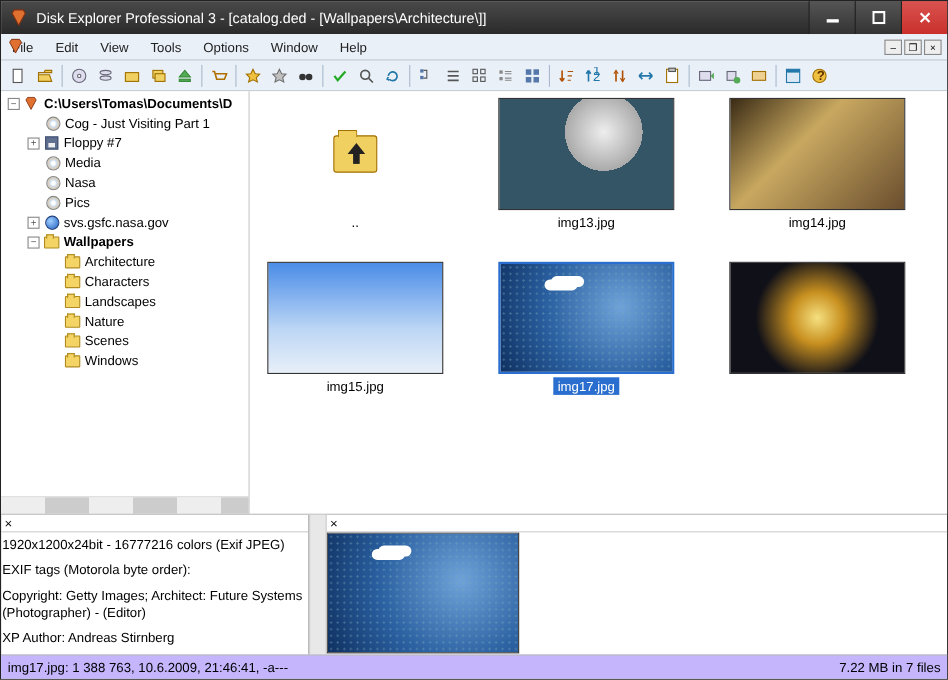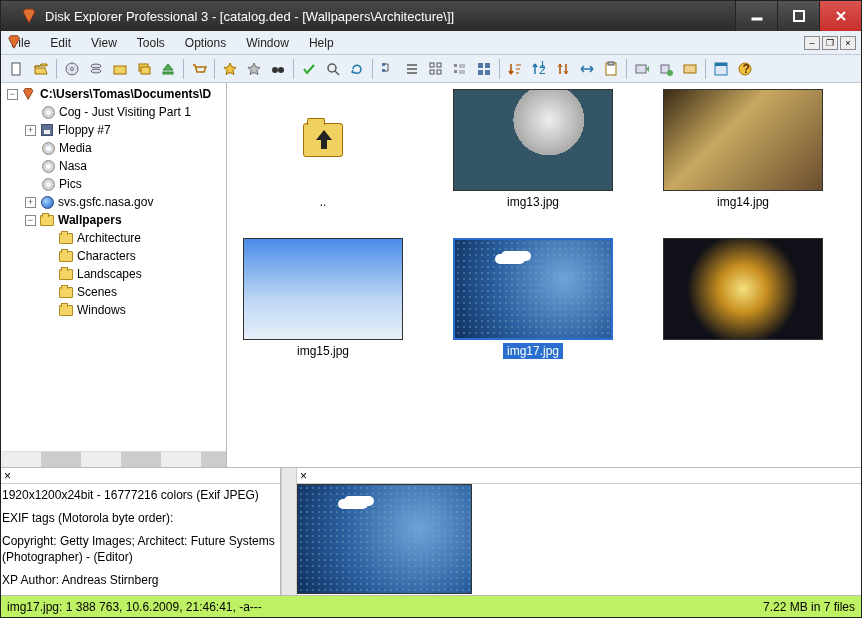--- a/index.html
+++ b/index.html
@@ -1,18 +1,18 @@
 <!DOCTYPE html>
 <html><head>
 <meta charset="utf-8">
 <style>
 * { margin:0; padding:0; box-sizing:border-box; font-family:"Segoe UI",Tahoma,sans-serif; font-size:12px; }
 body { background:#000; overflow:hidden; }
 .window { width:862px; height:618px; background:#fff; display:flex; flex-direction:column; border:1px solid #222; }
-.titlebar { height:30px; background:linear-gradient(#4a4a4a,#2a2a2a); display:flex; align-items:center; color:#fff; padding-left:20px; }
+.titlebar { height:30px; background:linear-gradient(#4a4a4a,#2a2a2a); display:flex; align-items:center; color:#fff; padding-left:8px; }
 .titlebar .logo { width:18px; height:18px; margin-right:6px; display:inline-flex; align-items:center; justify-content:center; }
 .titlebar .title { flex:1; font-size:13px; }
 .winbtns { display:flex; height:100%; }
 .winbtn { width:42px; display:flex; align-items:center; justify-content:center; background:linear-gradient(#555,#333); border-left:1px solid #222; cursor:pointer; }
 .winbtn.close { background:linear-gradient(#d9534f,#c9302c); }
 .winbtn svg { fill:#fff; stroke:#fff; }
 .menubar { height:24px; background:#eaf0f8; border-bottom:1px solid #c0c8d0; display:flex; align-items:center; position:relative; }
 .menubar .logo { position:absolute; left:6px; top:3px; }
 .menubar .menu { padding:3px 10px; cursor:pointer; color:#222; }
 .mdi-controls { position:absolute; right:5px; display:flex; gap:2px; }
@@ -46,21 +46,21 @@
 .lower { height:128px; display:flex; border-top:1px solid #bbb; }
 .infopane { width:280px; border-right:1px solid #bbb; display:flex; flex-direction:column; }
 .infopane .ihead { height:16px; border-bottom:1px solid #ccc; display:flex; align-items:center; padding:0 3px; font-size:10px; }
 .infopane .ihead .x { cursor:pointer; }
 .infopane .ibody { flex:1; padding:3px 1px; overflow:hidden; line-height:1.4; }
 .infopane .ibody p { margin-bottom:6px; }
 .previewpane { flex:1; display:flex; flex-direction:column; }
 .previewpane .phead { height:16px; border-bottom:1px solid #ccc; display:flex; align-items:center; padding:0 3px; font-size:10px; }
 .previewpane .pbody { flex:1; display:flex; justify-content:flex-start; align-items:flex-start; padding:0; overflow:hidden; }
 .pvimg { width:175px; height:110px; border:1px solid #333; margin:0; }
-.statusbar { height:22px; border-top:1px solid #bbb; background:#bef264; display:flex; align-items:center; padding:0 6px; font-size:11px; }
+.statusbar { height:22px; border-top:1px solid #bbb; background:#c4b5fd; display:flex; align-items:center; padding:0 6px; font-size:11px; }
 .statusbar .sleft { flex:1; }
 .vscrollhint { width:16px; background:#e8e8e8; border-left:1px solid #ccc; border-right:1px solid #ccc; }
 .needle { background:radial-gradient(circle at 60% 30%,#eee 0%,#aaa 30%,#356 30%); position:relative; }
 .gold { background:linear-gradient(135deg,#3a2b15,#c8a860 40%,#6a4e2e); }
 .curve { background:linear-gradient(180deg,#4a8de8,#bcd6f5 60%,#e8eff8); }
 .bluesheet { background:linear-gradient(135deg,#0a3a80,#2e6bd0 50%,#5090e0); }
 .spheretex { background:radial-gradient(circle at 70% 40%,#6ea2d8 0%,#2a5fa0 55%,#0f3060 100%); position:relative; }
 .spheretex:before { content:""; position:absolute; inset:0; background-image:radial-gradient(#7ab 1px,transparent 1px); background-size:6px 6px; opacity:.4; }
 .tunnel { background:radial-gradient(circle at 50% 50%,#f5e080 0%,#c89020 25%,#101018 60%); }
 .cloud { position:absolute; width:30px; height:10px; background:#fff; border-radius:10px; top:14px; left:40px; box-shadow:6px -3px 0 #fff; }
@@ -396,20 +396,28 @@
                 <span class="i-folder"></span>
               </span>
               <span class="tlabel">Landscapes</span>
             </div>
             <div class="tree-node">
               <span class="ind" style="width:36px"></span>
               <span class="exp hidden"></span>
               <span class="ticon">
                 <span class="i-folder"></span>
               </span>
+              <span class="tlabel">Nature</span>
+            </div>
+            <div class="tree-node">
+              <span class="ind" style="width:36px"></span>
+              <span class="exp hidden"></span>
+              <span class="ticon">
+                <span class="i-folder"></span>
+              </span>
               <span class="tlabel">Scenes</span>
             </div>
             <div class="tree-node">
               <span class="ind" style="width:36px"></span>
               <span class="exp hidden"></span>
               <span class="ticon">
                 <span class="i-folder"></span>
               </span>
               <span class="tlabel">Windows</span>
             </div>

